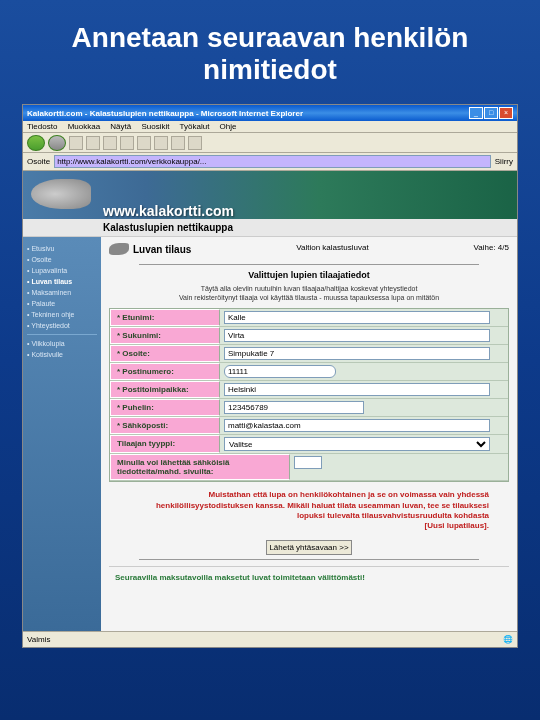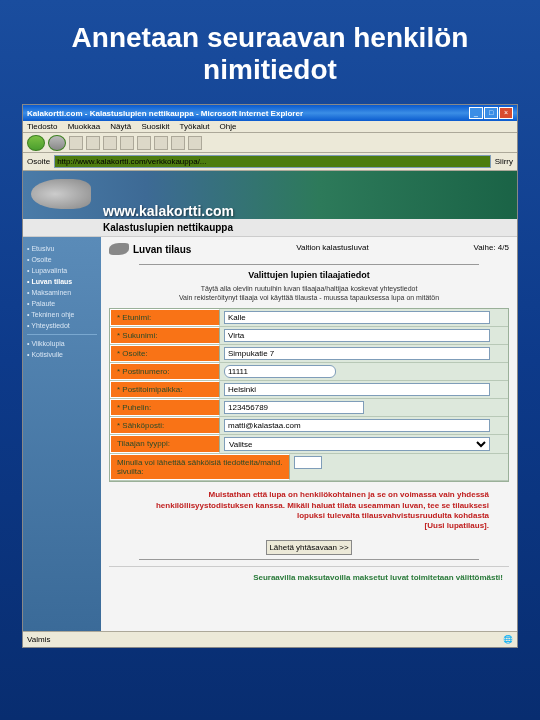--- a/index.html
+++ b/index.html
@@ -11,49 +11,49 @@
 .titlebar-btns{display:flex;gap:1px}
 .tbtn{width:14px;height:12px;background:#d84c2f;border:1px solid #fff;font-size:7px;text-align:center;line-height:10px;color:#fff}
 .tbtn.min,.tbtn.max{background:#3b8ee6}
 .menubar{background:#ece9d8;padding:1px 4px;border-bottom:1px solid #aca899;font-size:8px}
 .menubar span{margin-right:8px}
 .toolbar{background:#ece9d8;padding:2px 4px;border-bottom:1px solid #aca899;display:flex;align-items:center;gap:3px;height:20px}
 .navbtn{width:18px;height:16px;background:linear-gradient(180deg,#7cc142,#4a9e2e);border-radius:50%;border:1px solid #3a7e1e}
 .navbtn.fwd{background:linear-gradient(180deg,#bbb,#888)}
 .tbicon{width:14px;height:14px;background:#dcd8c8;border:1px solid #aca899}
 .addrbar{background:#ece9d8;padding:2px 4px;border-bottom:1px solid #aca899;display:flex;align-items:center;gap:4px;height:18px}
-.addrinput{flex:1;background:#4d7c0f;border:1px solid #7f9db9;height:13px;font-size:8px;padding:0 2px}
+.addrinput{flex:1;background:#c4b5fd;border:1px solid #7f9db9;height:13px;font-size:8px;padding:0 2px}
 .content{background:#fff;height:460px;overflow:hidden;position:relative}
 .banner{height:48px;background:linear-gradient(90deg,#4a7ba8 0%,#3d6a95 25%,#2d7a5a 60%,#1a6346 100%);position:relative;display:flex;align-items:flex-end}
 .banner-url{color:#fff;font-size:14px;font-weight:bold;margin-left:80px;text-shadow:1px 1px 2px rgba(0,0,0,0.5)}
 .fish{position:absolute;left:8px;top:8px;width:60px;height:30px;background:radial-gradient(ellipse at 40% 50%,#ccc,#888);border-radius:50% 30% 30% 50%}
 .subtitle{background:#e8e8e8;padding:3px 80px;font-size:10px;font-weight:bold;border-bottom:1px solid #ccc}
 .main{display:flex;height:400px}
 .sidebar{width:78px;background:linear-gradient(180deg,#5a8bb8,#3a6a98);padding:6px 4px;color:#fff}
 .sidebar-item{font-size:7px;padding:2px 0;color:#d8e6f4}
 .sidebar-item.bold{font-weight:bold;color:#fff}
 .sidebar-item::before{content:"• "}
 .sidebar hr{border:none;border-top:1px solid #7aa8d0;margin:3px 0}
 .page{flex:1;background:#f4f4f4;padding:4px 8px}
 .crumb{display:flex;justify-content:space-between;font-size:8px;padding:2px 0 6px}
 .crumb-left{display:flex;align-items:center;gap:4px}
 .fishicon{width:20px;height:12px;background:#888;border-radius:50% 20%}
 .crumb-title{font-weight:bold;font-size:10px}
 .section-title{text-align:center;font-weight:bold;font-size:9px;padding:2px 0}
 .hint{text-align:center;font-size:7px;color:#333;padding:2px 10px 6px;line-height:1.3}
 .form{background:#dde8dc;border:1px solid #9ab099}
 .frow{display:flex;border-bottom:1px solid #b8c8b7}
-.flabel{width:110px;background:#f97316;padding:3px 6px;font-size:8px;font-weight:normal;color:#2a4a29;border:1px solid #fff;border-right:1px solid #9ab099}
+.flabel{width:110px;background:#f9a8d4;padding:3px 6px;font-size:8px;font-weight:bold;color:#2a4a29;border:1px solid #fff;border-right:1px solid #9ab099}
 .fval{flex:1;padding:2px 4px}
 .finput{width:95%;height:13px;background:#fff;border:1px solid #7f9db9;font-size:8px;padding:0 3px}
 .fselect{width:95%;height:14px;background:#fff;border:1px solid #7f9db9;font-size:8px}
 .fcheck{width:28px;height:13px;background:#fff;border:1px solid #7f9db9}
 .notice{text-align:right;font-size:8px;color:#c02020;font-weight:bold;padding:8px 20px 4px;line-height:1.3}
 .ordbtn{display:block;margin:4px auto;padding:2px 2px;font-size:8px;background:#ece9d8;border:1px solid #888}
-.footer-note{text-align:right;font-size:8px;color:#2a7a3a;font-weight:bold;padding:6px;border-top:1px solid #ccc;margin-top:6px}
+.footer-note{text-align:left;font-size:8px;color:#2a7a3a;font-weight:bold;padding:6px;border-top:1px solid #ccc;margin-top:6px}
 .statusbar{background:#ece9d8;border-top:1px solid #aca899;height:16px;display:flex;align-items:center;padding:0 4px;font-size:8px}
 .statusbar .spacer{flex:1}
 hr.thin{border:none;border-top:1px solid #999;margin:3px 30px}
 </style>
 </head>
 <body>
 
 <div class="slide-title">Annetaan seuraavan henkilön nimitiedot</div>
 
 <div class="browser">

